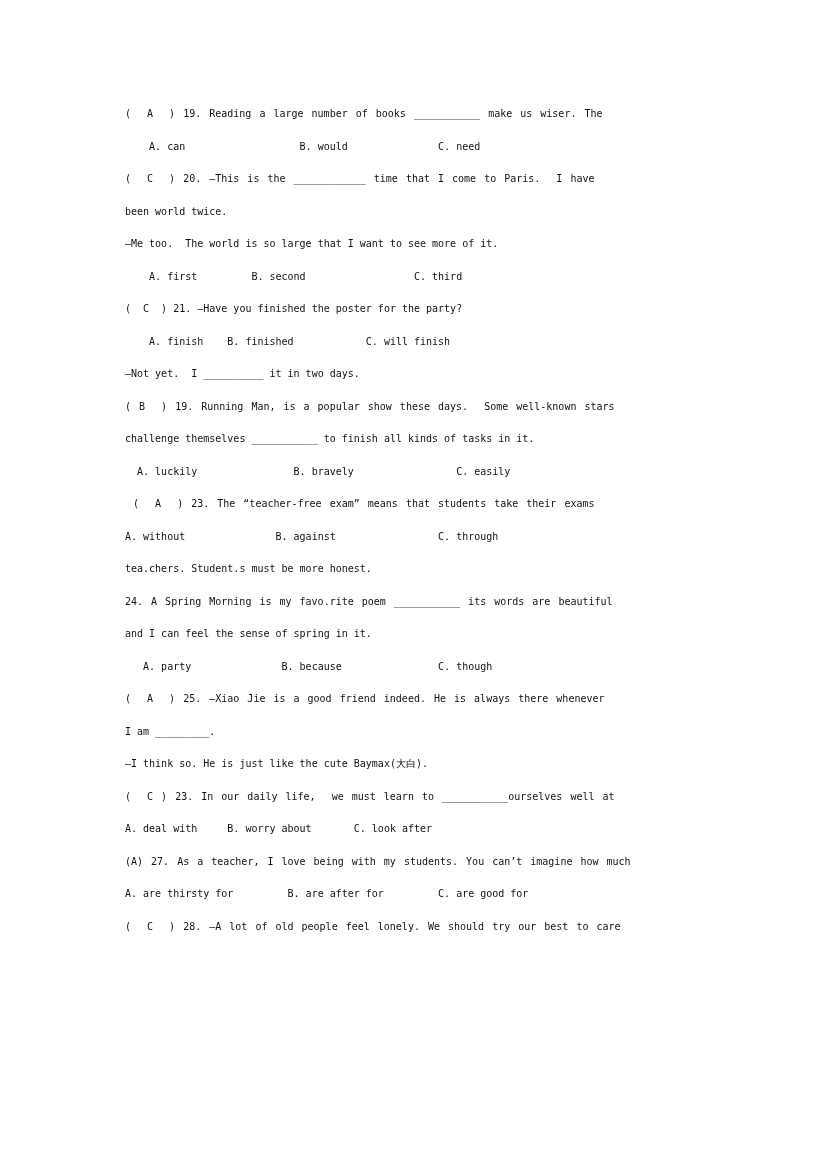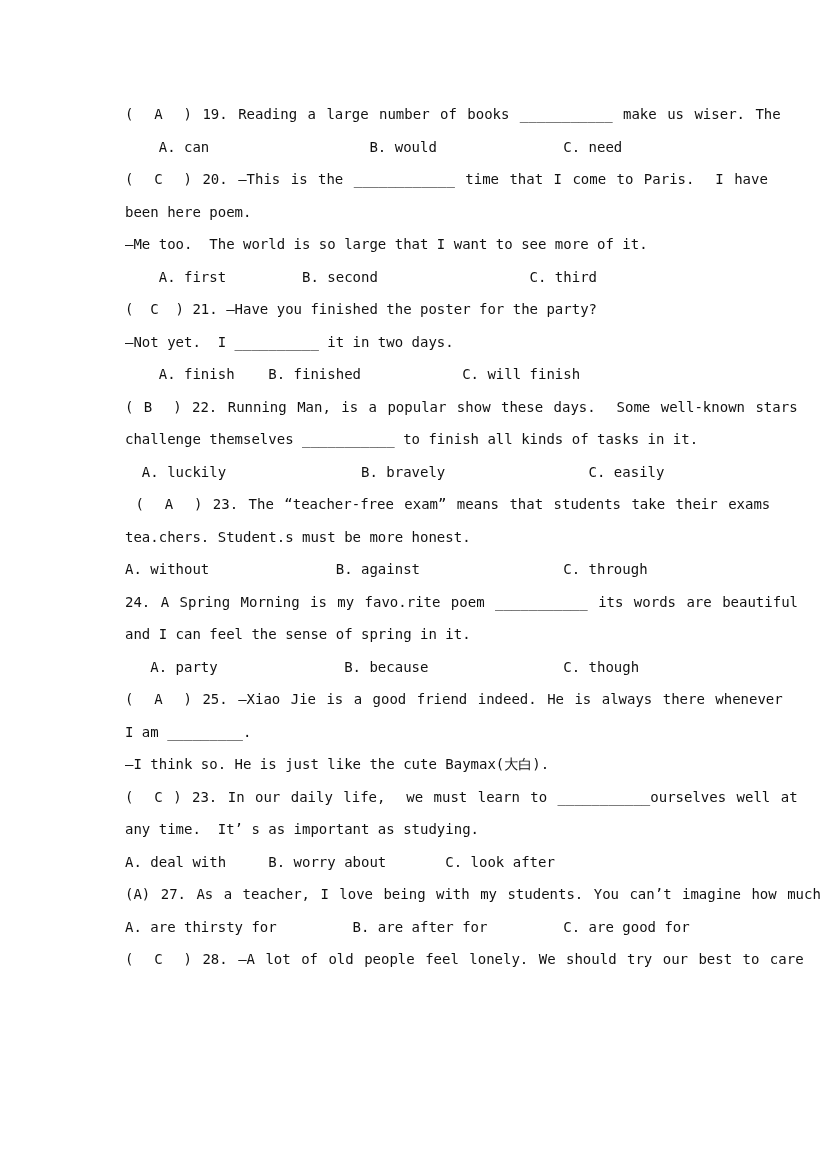--- a/index.html
+++ b/index.html
@@ -13,56 +13,55 @@
     position: relative;
     overflow: hidden;
   }
   .doc {
     position: absolute;
     left: 125px;
     top: 98px;
     width: 640px;
     color: #111111;
     font-family: "DejaVu Sans Mono", "Liberation Mono", monospace;
-    font-size: 14px;
+    font-size: 10px;
   }
   .line {
     height: 32.5px;
     line-height: 32.5px;
     white-space: pre;
     letter-spacing: 0;
   }
   .line.wide {
     word-spacing: 2px;
   }
 </style>
 </head>
 <body>
 
 <div class="doc" id="doc">
     <div class="line wide">(  A  ) 19. Reading a large number of books ___________ make us wiser. The</div>
     <div class="line">    A. can                   B. would               C. need</div>
     <div class="line wide">(  C  ) 20. —This is the ____________ time that I come to Paris.  I have</div>
-    <div class="line">been here poem.</div>
+    <div class="line">been world twice.</div>
     <div class="line">—Me too.  The world is so large that I want to see more of it.</div>
     <div class="line">    A. first         B. second                  C. third</div>
     <div class="line">(  C  ) 21. —Have you finished the poster for the party?</div>
+    <div class="line">    A. finish    B. finished            C. will finish</div>
     <div class="line">—Not yet.  I __________ it in two days.</div>
-    <div class="line">    A. finish    B. finished            C. will finish</div>
-    <div class="line wide">( B  ) 22. Running Man, is a popular show these days.  Some well-known stars</div>
+    <div class="line wide">( B  ) 19. Running Man, is a popular show these days.  Some well-known stars</div>
     <div class="line">challenge themselves ___________ to finish all kinds of tasks in it.</div>
     <div class="line">  A. luckily                B. bravely                 C. easily</div>
     <div class="line wide"> (  A  ) 23. The “teacher-free exam” means that students take their exams</div>
+    <div class="line">A. without               B. against                 C. through</div>
     <div class="line">tea.chers. Student.s must be more honest.</div>
-    <div class="line">A. without               B. against                 C. through</div>
     <div class="line wide">24. A Spring Morning is my favo.rite poem ___________ its words are beautiful</div>
     <div class="line">and I can feel the sense of spring in it.</div>
     <div class="line">   A. party               B. because                C. though</div>
     <div class="line wide">(  A  ) 25. —Xiao Jie is a good friend indeed. He is always there whenever</div>
     <div class="line">I am _________.</div>
     <div class="line">—I think so. He is just like the cute Baymax(大白).</div>
     <div class="line wide">(  C ) 23. In our daily life,  we must learn to ___________ourselves well at</div>
-    <div class="line">any time.  It’ s as important as studying.</div>
     <div class="line">A. deal with     B. worry about       C. look after</div>
     <div class="line wide">(A) 27. As a teacher, I love being with my students. You can’t imagine how much</div>
     <div class="line">A. are thirsty for         B. are after for         C. are good for</div>
     <div class="line wide">(  C  ) 28. —A lot of old people feel lonely. We should try our best to care</div>
   </div>
 
 </body></html>

